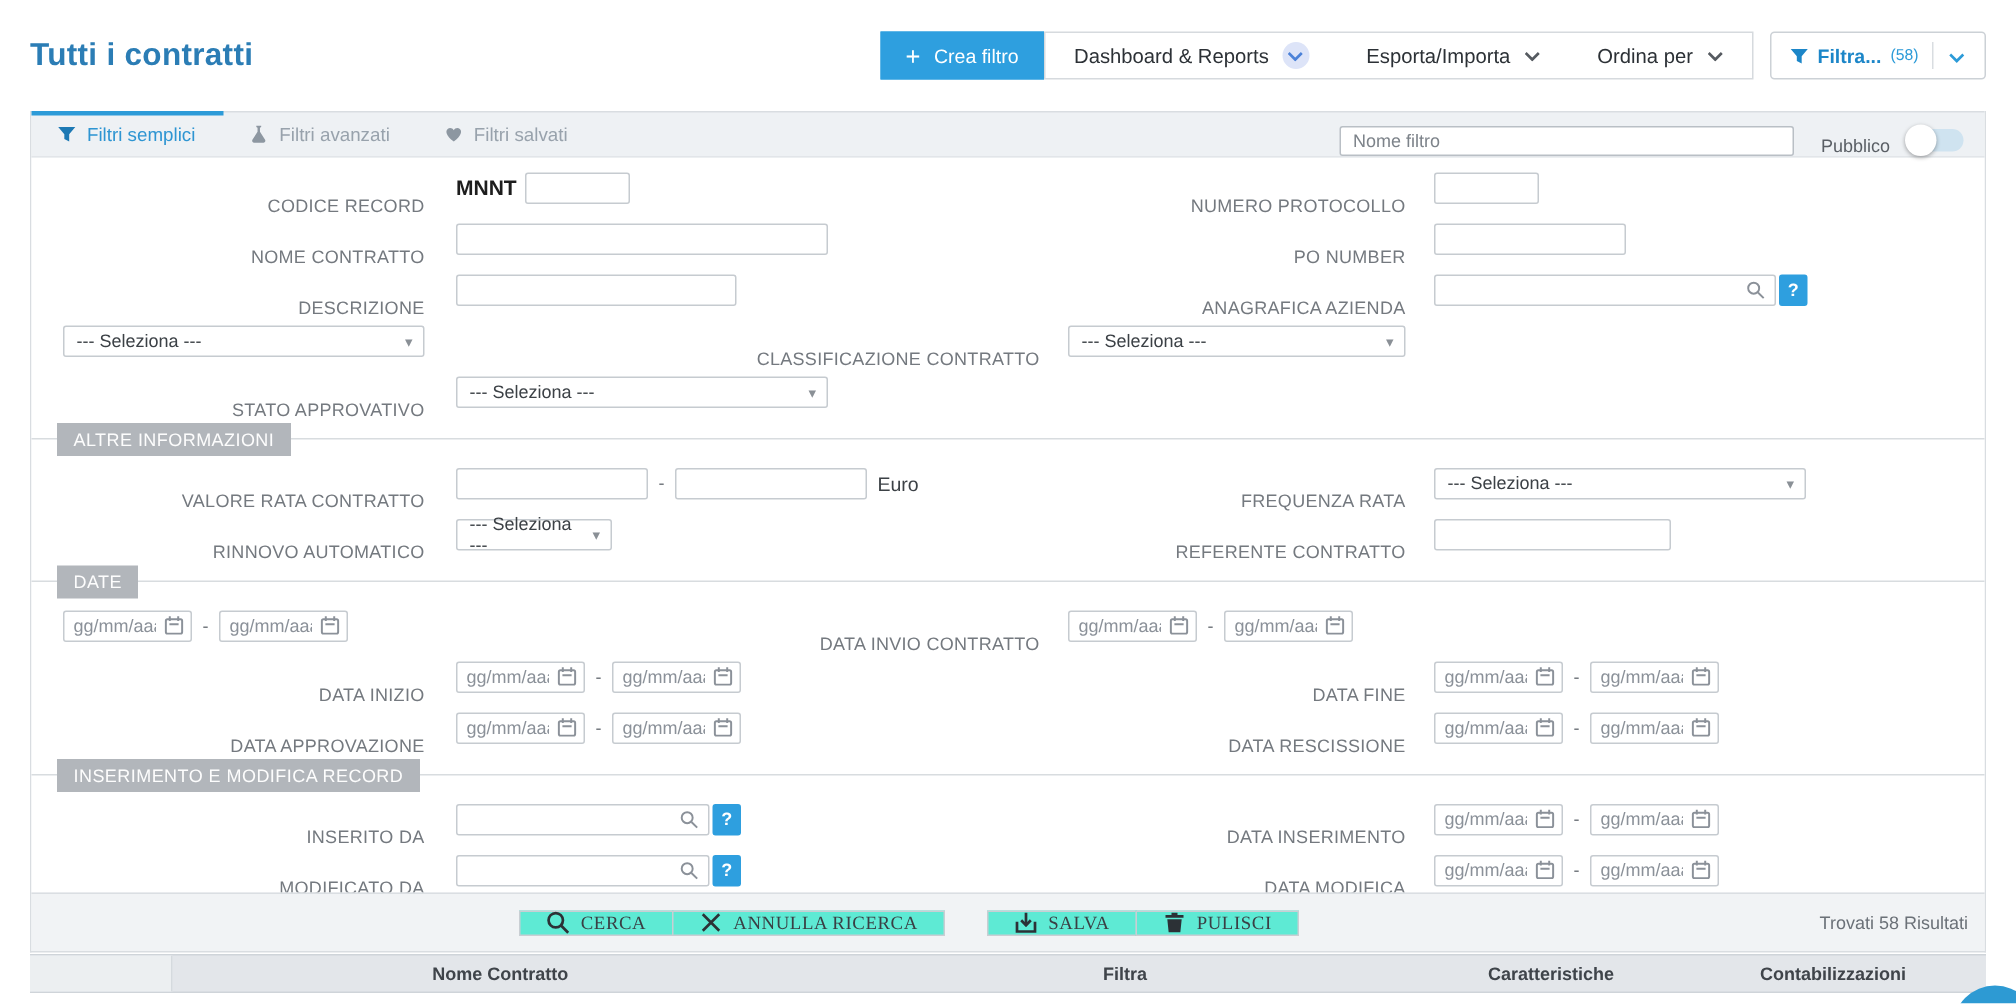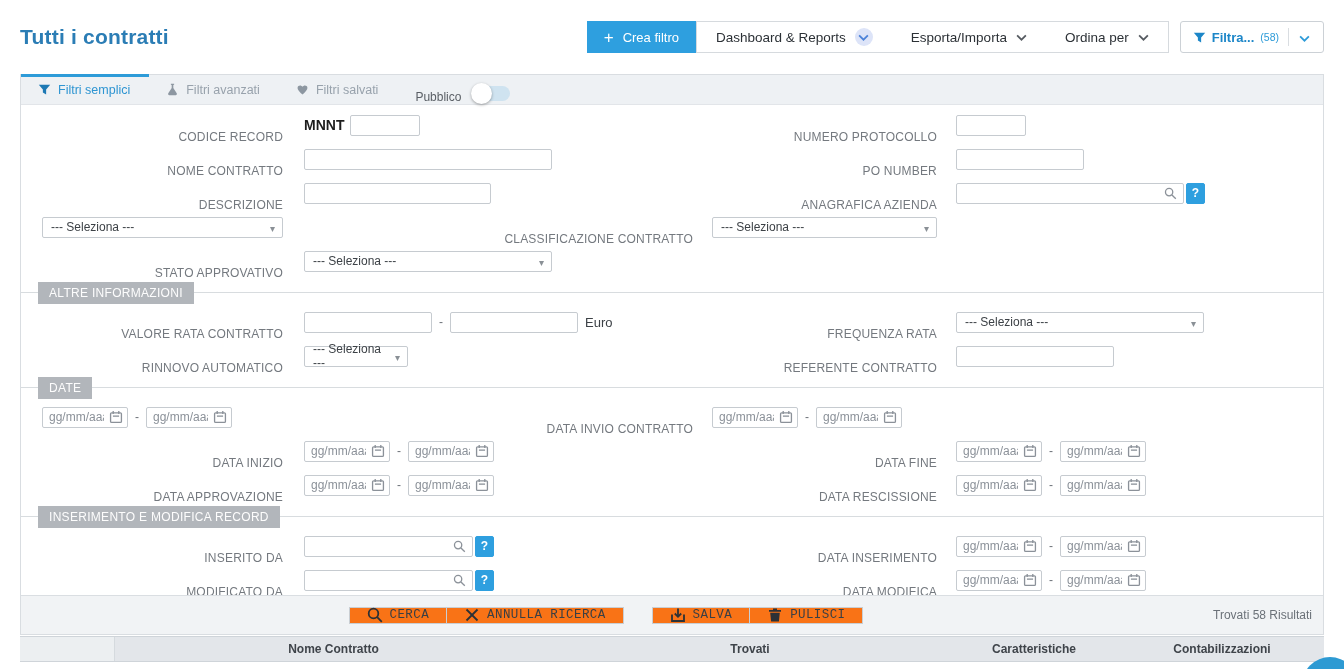--- a/index.html
+++ b/index.html
@@ -66,21 +66,21 @@
   .cal-ic { position:absolute; right:5px; top:3px; width:14px; height:14px; pointer-events:none; }
   .cal-ic .st { fill:none; stroke:#8b9199; stroke-width:1.5; }
 
   .section-divider { position:relative; border-top:1px solid #d8dcdf; margin-top:16px; margin-bottom:10px; }
   .badge { position:absolute; left:17px; top:-11px; background:#b2b6bb; color:#fdfdfd; padding:4px 11px; font-size:12px; letter-spacing:.3px; white-space:nowrap; }
 
   
   .footerbar { position:relative; display:flex; align-items:center; height:39px; background:#f1f3f5; border-top:1px solid #dadee2; }
   .footer-buttons { margin:0 auto; display:flex; gap:28px; transform:translateX(-66px); }
   .btngroup { display:flex; }
-  .fbtn { display:flex; align-items:center; gap:7px; height:17px; padding:0 17px; background:#f97316; border:1px solid #c9ced3; font-size:12.5px; letter-spacing:.4px; color:#3a3f44; cursor:pointer; font-family:Liberation Mono, monospace; }
+  .fbtn { display:flex; align-items:center; gap:7px; height:17px; padding:0 17px; background:#5eead4; border:1px solid #c9ced3; font-size:12.5px; letter-spacing:.4px; color:#3a3f44; cursor:pointer; font-family:Liberation Serif, serif; }
   .btngroup .fbtn + .fbtn { margin-left:-1px;justify-content:flex-end; }
   .fbtn svg { width:16px; height:16px; }
   .ic-stroke { fill:none; stroke:#2c3136; stroke-width:1.8; }
   .ic-fill { fill:#2c3136; }
   .result-count { position:absolute; right:11px; font-size:12px; color:#6b7178; }
 
   
   .tableheader { margin:1px 20px 0; display:grid; grid-template-columns:95px 437px 396px 172px 1fr; height:26px; background:#e3e6ea; border-top:1px solid #cfd4d9; border-bottom:1px solid #cfd4d9; align-items:center; }
   .th { text-align:center; color:#3f444a; font-weight:700; font-size:12px; }
   .th-first { height:100%; background:#eceff1; border-right:1px solid #d5dade; }
@@ -154,20 +154,21 @@
             <path d="M6 1h4v1l-1 .6V6l4.2 6.6c.6 1-.1 2.4-1.3 2.4H4.1c-1.2 0-1.9-1.4-1.3-2.4L7 6V2.6L6 2z"></path>
           </svg>
         <span>Filtri avanzati</span>
       </div>
       <div class="tab">
         <svg viewBox="0 0 16 16">
             <path d="M8 14C1.5 9.2 1 5.4 3 3.7 4.7 2.3 7 3 8 4.7 9 3 11.3 2.3 13 3.7c2 1.7 1.5 5.5-5 10.3z"></path>
           </svg>
         <span>Filtri salvati</span>
       </div>
+      <input class="nome-filtro" placeholder="Nome filtro" style="">
       <span class="pubblico-label">Pubblico</span>
       <div class="toggle">
         <div class="toggle-track"></div>
         <div class="toggle-knob"></div>
       </div>
     </div>
 
     <div class="formarea">
 
       <div class="frow">
@@ -531,20 +532,20 @@
           </button>
         </div>
       </div>
       <span class="result-count">Trovati 58 Risultati</span>
     </div>
   </div>
 
   <div class="tableheader">
     <div class="th th-first"></div>
     <div class="th">Nome Contratto</div>
-    <div class="th">Trovati</div>
+    <div class="th">Filtra</div>
     <div class="th">Caratteristiche</div>
     <div class="th">Contabilizzazioni</div>
   </div>
 
   <div class="fab"></div>
 
 </div>
 
 </body></html>

